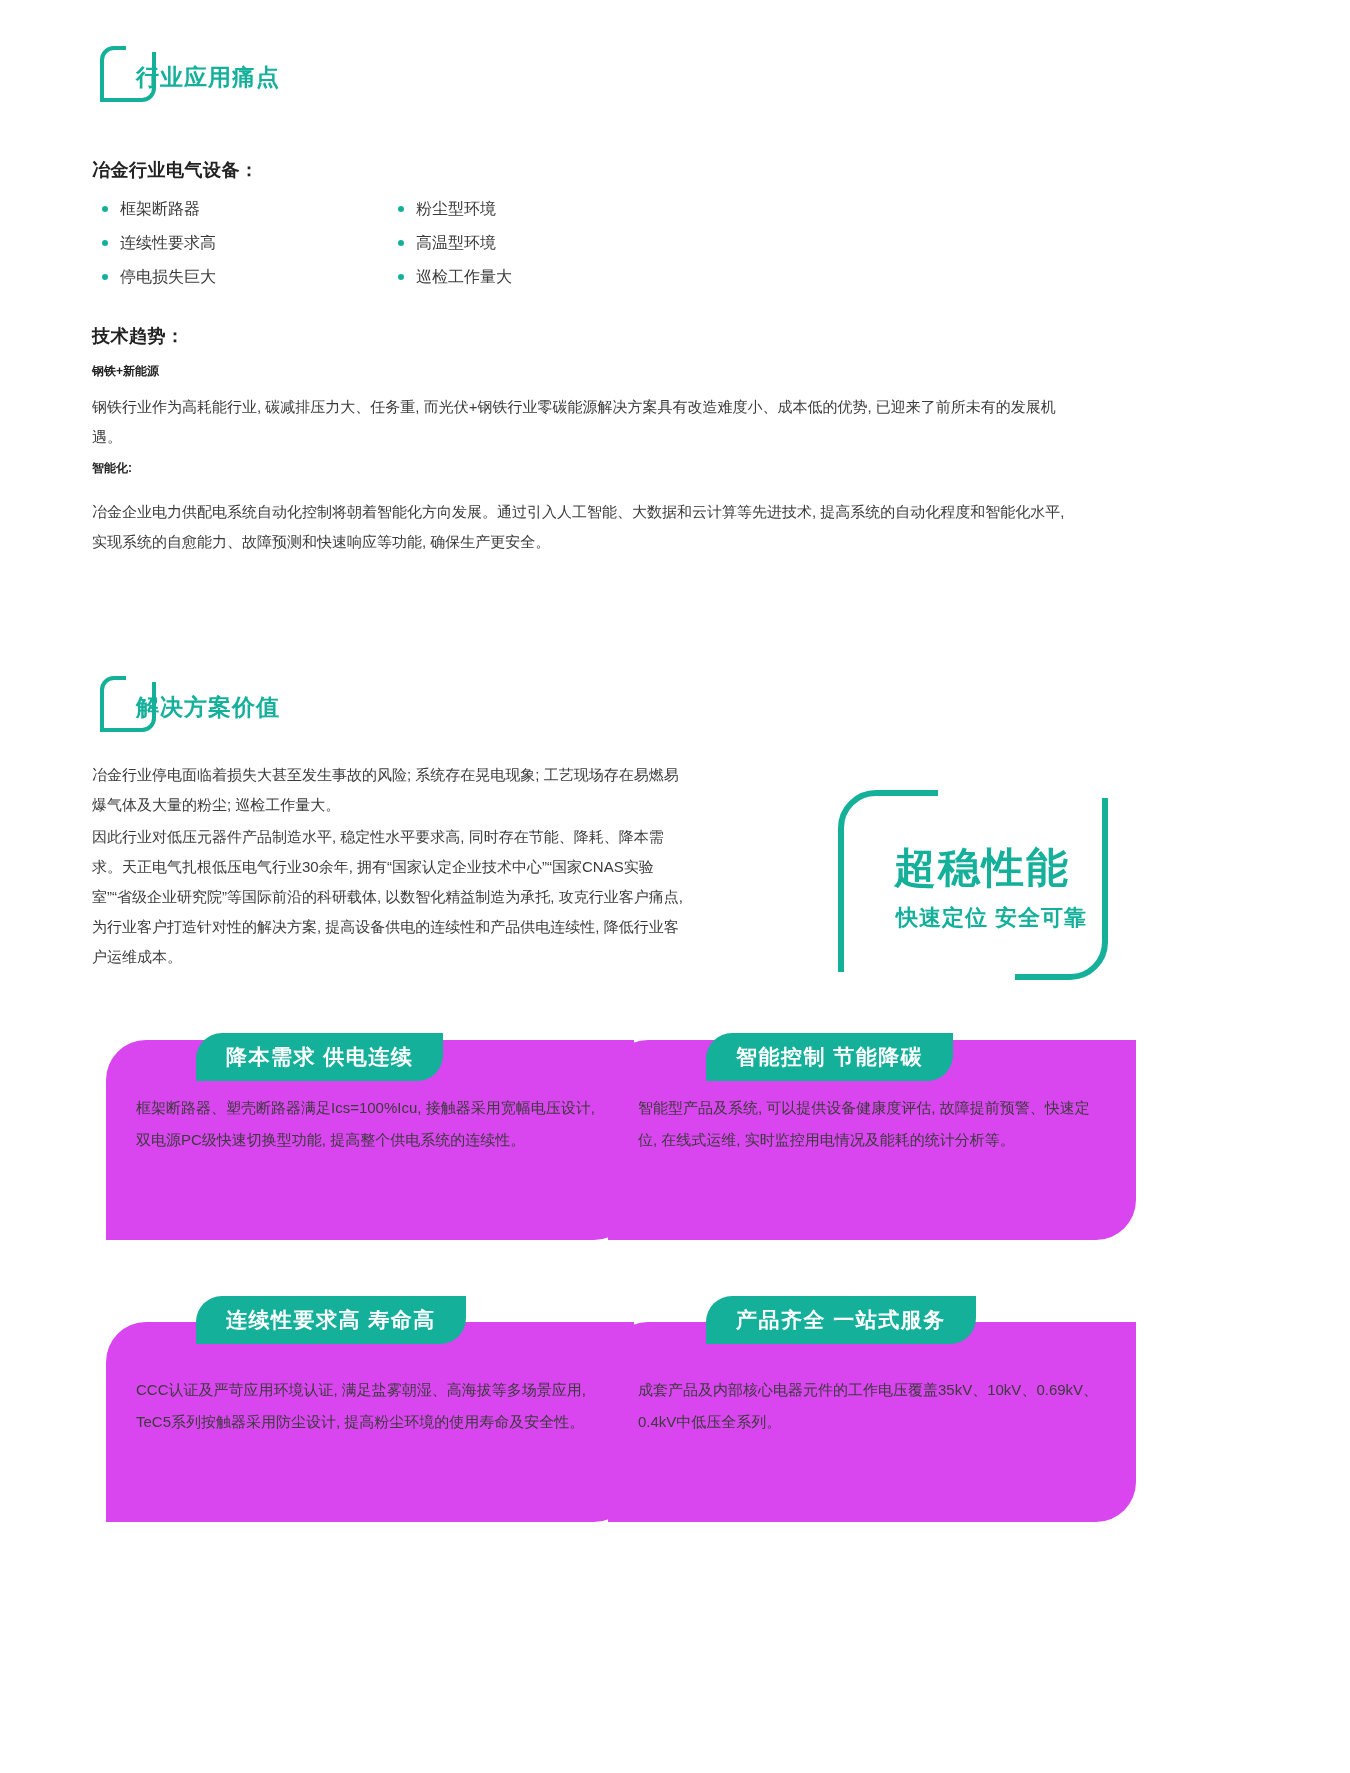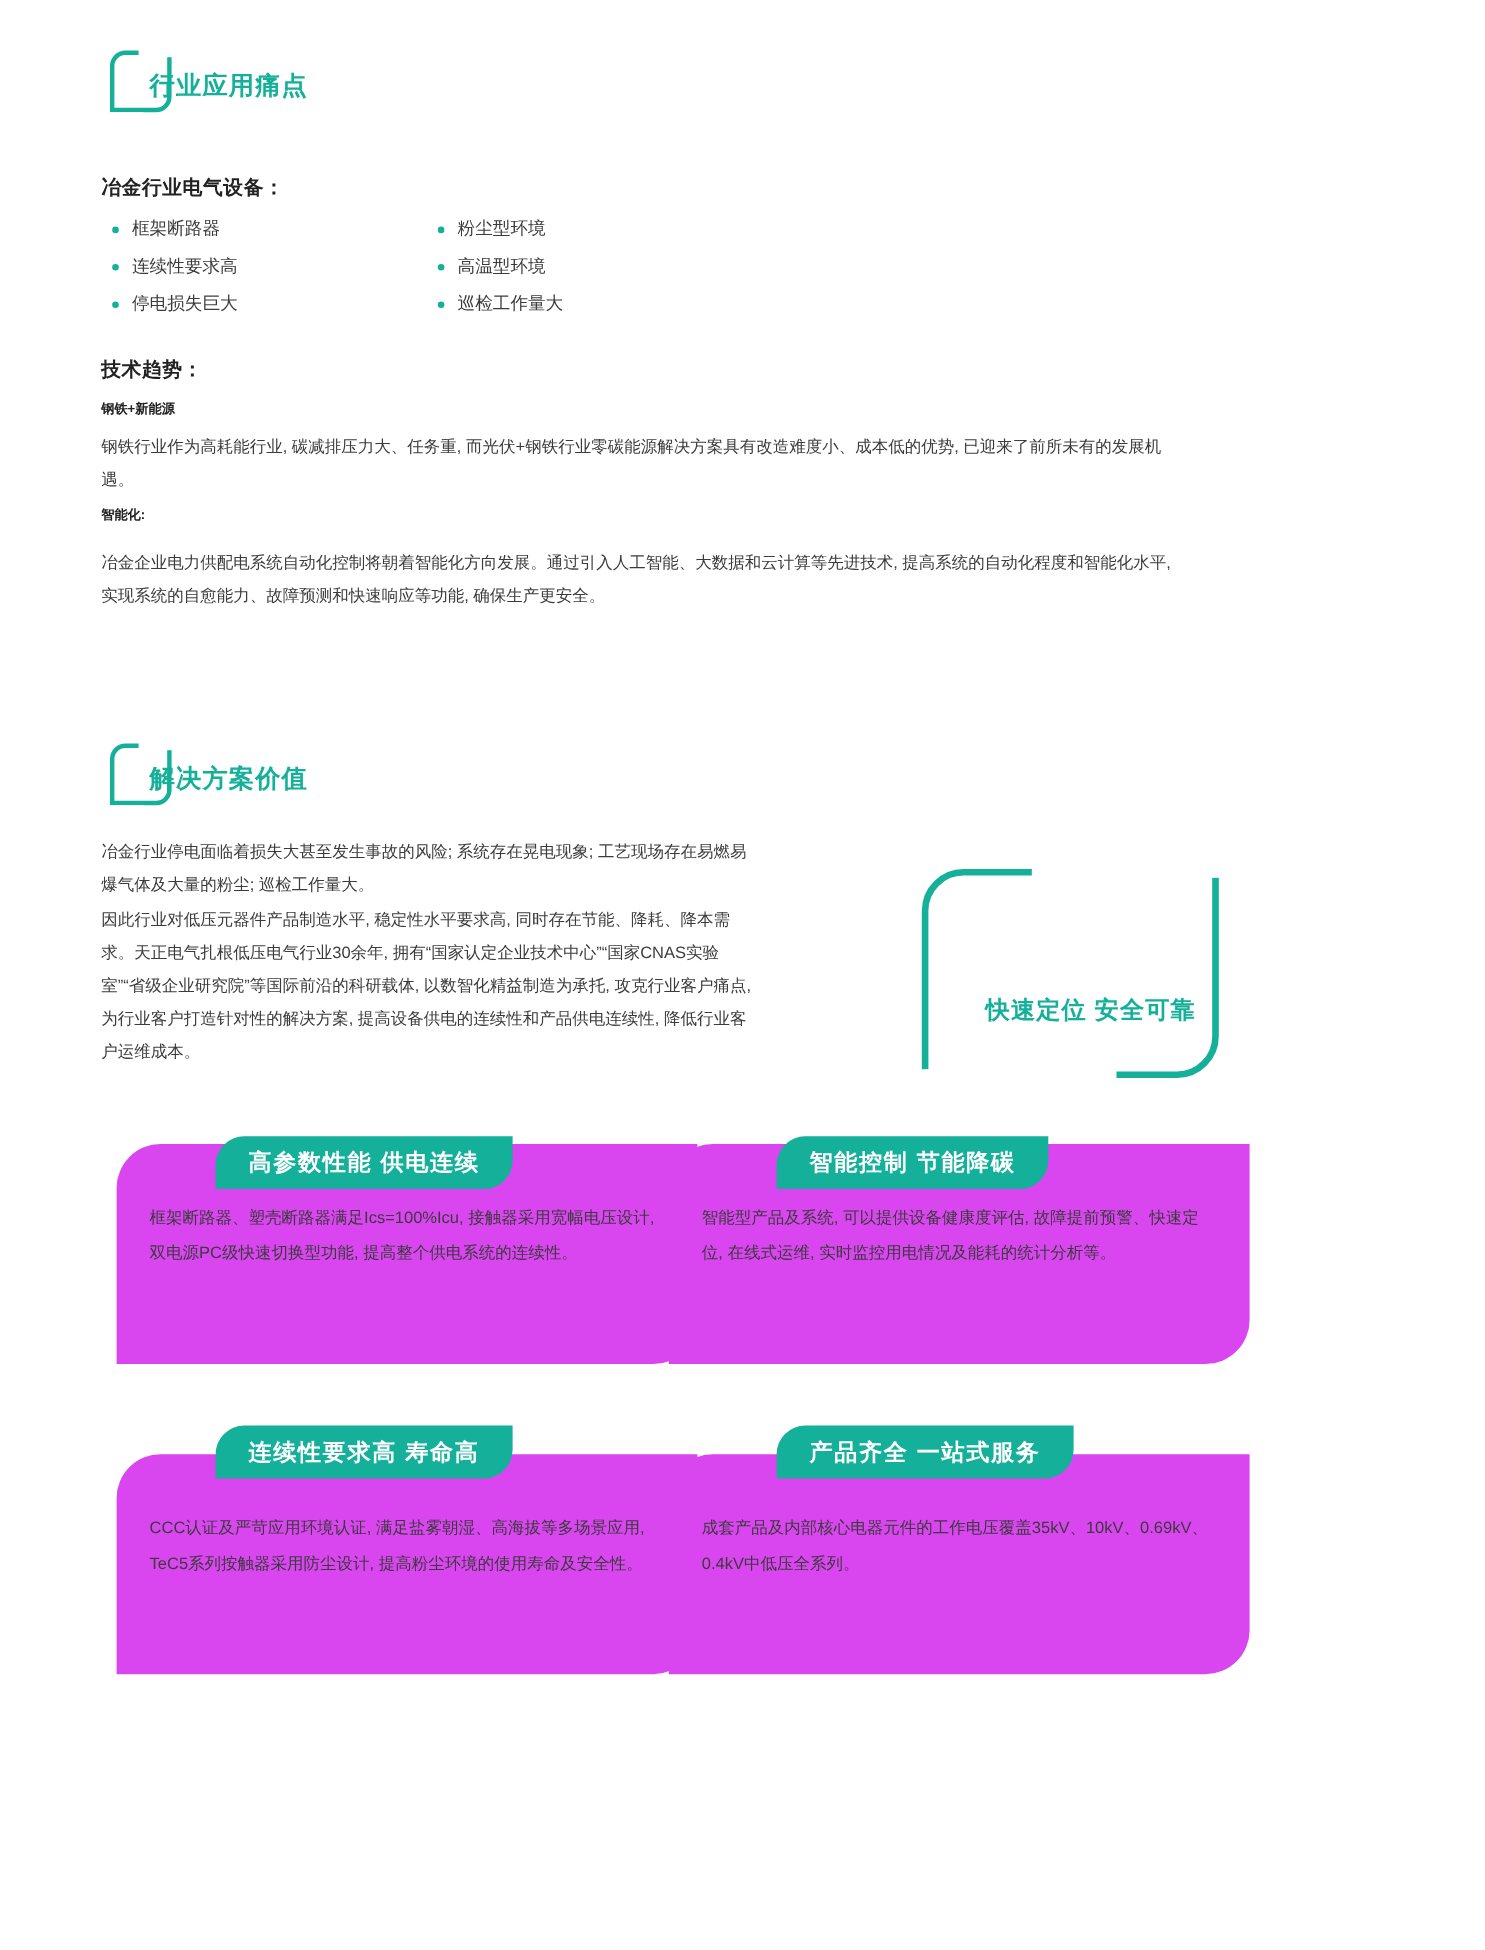--- a/index.html
+++ b/index.html
@@ -246,28 +246,29 @@
   <span class="section-title">解决方案价值</span>
 </div>
 
 <div class="para" style="left:92px; top:760px; width:600px;">冶金行业停电面临着损失大甚至发生事故的风险; 系统存在晃电现象; 工艺现场存在易燃易爆气体及大量的粉尘; 巡检工作量大。</div>
 <div class="para" style="left:92px; top:822px; width:600px;">因此行业对低压元器件产品制造水平, 稳定性水平要求高, 同时存在节能、降耗、降本需求。天正电气扎根低压电气行业30余年, 拥有“国家认定企业技术中心”“国家CNAS实验室”“省级企业研究院”等国际前沿的科研载体, 以数智化精益制造为承托, 攻克行业客户痛点, 为行业客户打造针对性的解决方案, 提高设备供电的连续性和产品供电连续性, 降低行业客户运维成本。</div>
 
 <div class="badge">
   <span class="b-shape"></span>
   <span class="b-cut-top"></span>
   <span class="b-cut-bottom"></span>
+  <span class="badge-main">超稳性能</span>
   <span class="badge-sub">快速定位  安全可靠</span>
 </div>
 
 <div class="card" style="left:106px; top:1040px;">
   <div class="card-body">框架断路器、塑壳断路器满足Ics=100%Icu, 接触器采用宽幅电压设计, 双电源PC级快速切换型功能, 提高整个供电系统的连续性。</div>
 </div>
 <div class="card-tab" style="left:196px; top:1033px;">
-  <span class="card-tab-label">高参数性能 供电连续</span>
+  <span class="card-tab-label">降本需求 供电连续</span>
 </div>
 
 <div class="card" style="left:608px; top:1040px;">
   <div class="card-body">智能型产品及系统, 可以提供设备健康度评估, 故障提前预警、快速定位, 在线式运维, 实时监控用电情况及能耗的统计分析等。</div>
 </div>
 <div class="card-tab" style="left:706px; top:1033px;">
   <span class="card-tab-label">智能控制  节能降碳</span>
 </div>
 
 <div class="card" style="left:106px; top:1322px;">

